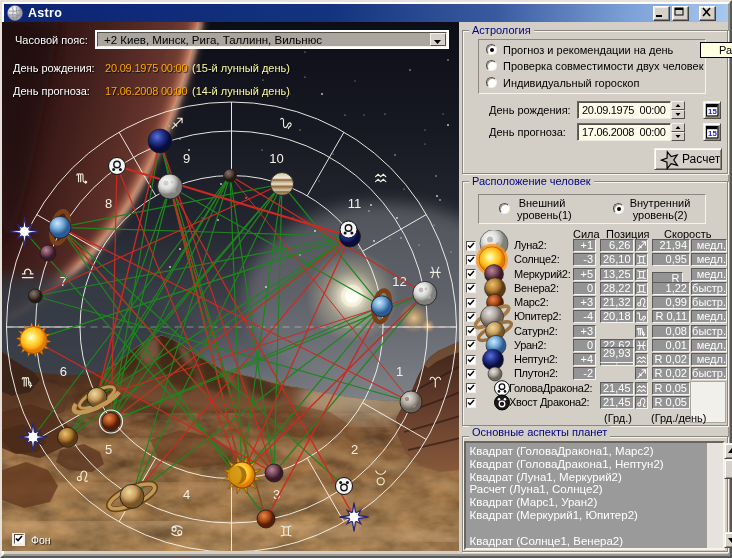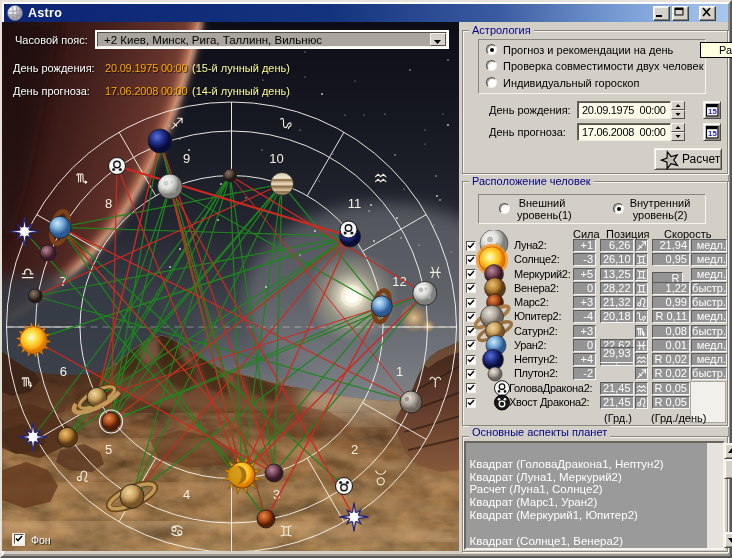--- a/index.html
+++ b/index.html
@@ -844,20 +844,21 @@
     <circle cx="502" cy="403.97" r="2.8" fill="none" stroke="#fff" stroke-width="1.3"></circle>
     <circle cx="499" cy="399.27000000000004" r="1.3" fill="#fff"></circle>
     <circle cx="505" cy="399.27000000000004" r="1.3" fill="#fff"></circle>
   </svg>
 <div style="position:absolute;left:690px;top:381px;width:36px;height:42px;background:#f2f0ea;border:1px solid #aaa6a0;box-sizing:border-box"></div>
 <div class="hdr" style="left:604px;top:412px">(Грд.)</div>
 <div class="hdr" style="left:651px;top:412px">(Грд./день)</div>
 <div class="gbox2" style="left:462px;top:436px;width:264px;height:114px"></div>
 <div class="gttl" style="left:469px;top:426px">Основные аспекты планет</div>
 <div class="list" style="left:463.5px;top:441px;width:261px;height:108.5px">
+    <div class="li" style="top:2.0px">Квадрат (ГоловаДракона1, Марс2)</div>
     <div class="li" style="top:14.8px">Квадрат (ГоловаДракона1, Нептун2)</div>
     <div class="li" style="top:27.6px">Квадрат (Луна1, Меркурий2)</div>
     <div class="li" style="top:40.4px">Расчет (Луна1, Солнце2)</div>
     <div class="li" style="top:53.2px">Квадрат (Марс1, Уран2)</div>
     <div class="li" style="top:66.0px">Квадрат (Меркурий1, Юпитер2)</div>
     <div class="li" style="top:91.6px">Квадрат (Солнце1, Венера2)</div>
     <div class="li" style="top:104.4px">Квадрат (Солнце1, Плутон2)</div>
   </div>
 <div style="position:absolute;left:707px;top:443px;width:16px;height:104.5px;background:#e6e3dc">
     <div class="btn" style="left:0;top:0;width:16px;height:16px">

